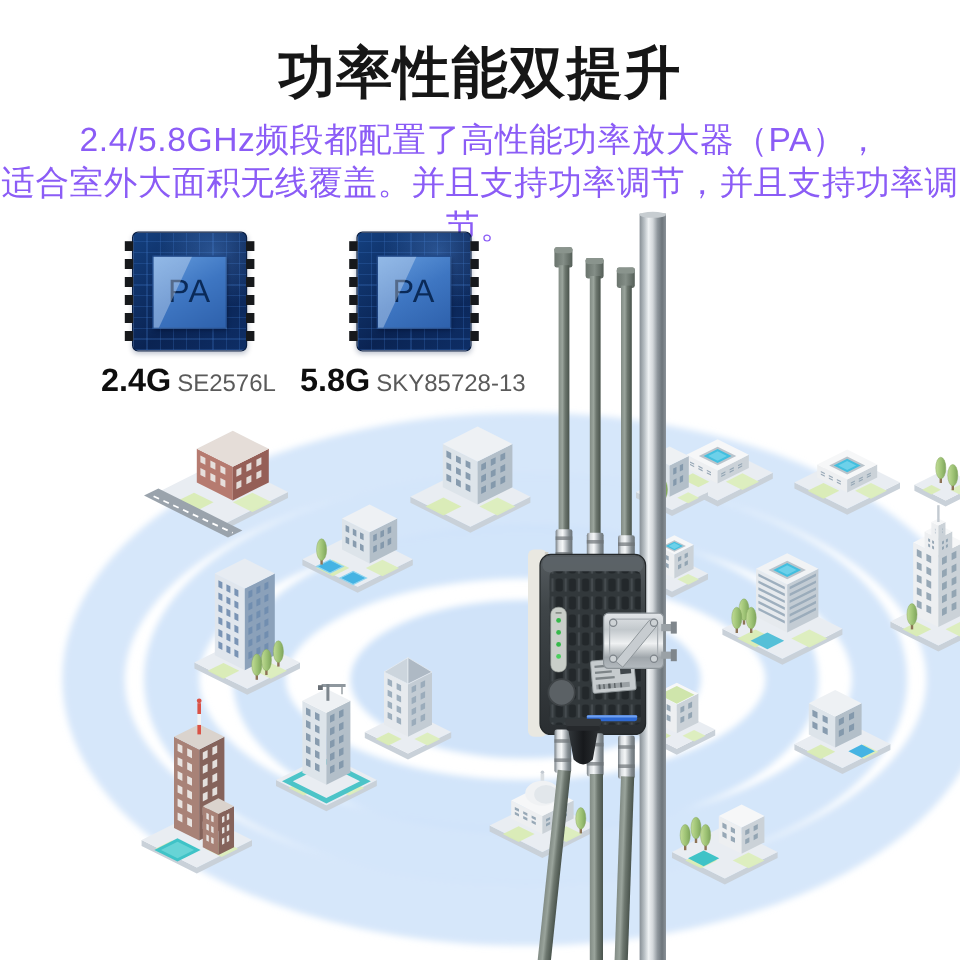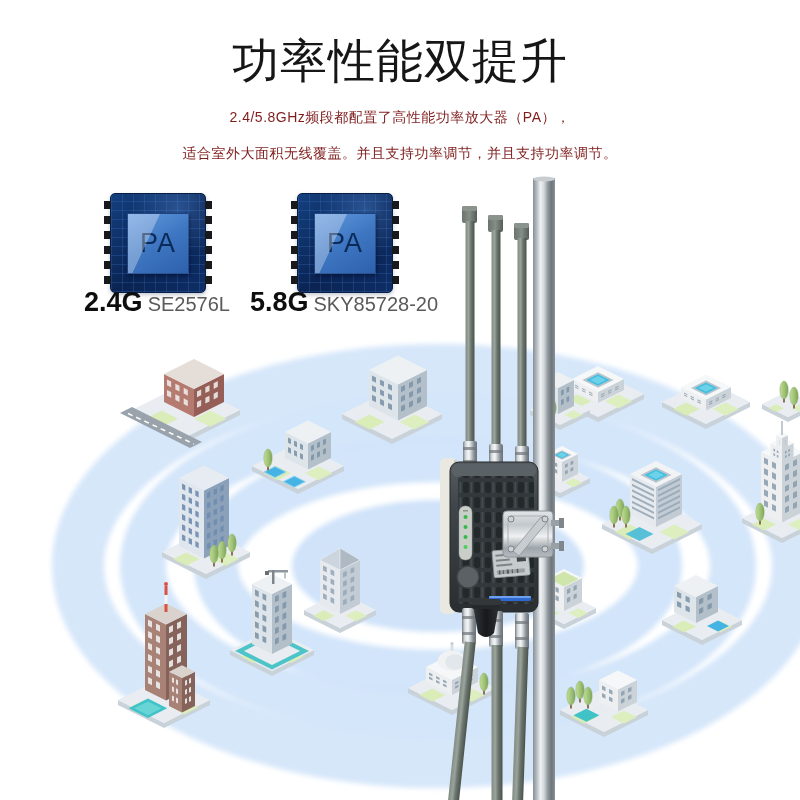--- a/index.html
+++ b/index.html
@@ -1,42 +1,42 @@
 <!DOCTYPE html>
 <html><head>
 <meta charset="utf-8">
 <style>
   html,body{margin:0;padding:0;width:800px;height:800px;overflow:hidden;background:#fff;
     font-family:"Liberation Sans","DejaVu Sans",sans-serif;}
   #stage{position:relative;width:800px;height:800px;background:#fff;overflow:hidden;}
   #scene{position:absolute;left:0;top:0;width:800px;height:800px;z-index:1;}
   .hdr{position:absolute;left:0;width:800px;text-align:center;z-index:3;}
-  .title{top:30px;font-size:47px;font-weight:400;color:#161616;letter-spacing:1px;}
-  .subtitle{top:99px;font-size:14px;line-height:36px;color:#7f1d1d;letter-spacing:0.5px;}
+  .title{top:30px;font-size:47px;font-weight:700;color:#161616;letter-spacing:1px;}
+  .subtitle{top:99px;font-size:28px;line-height:36px;color:#8b5cf6;letter-spacing:0.5px;}
   .chip-wrap{position:absolute;top:193px;width:94px;z-index:3;}
   .chip-wrap.c1{left:110px;}
   .chip-wrap.c2{left:297px;}
   .chip{position:relative;width:94px;height:98px;border-radius:5px;
     background:
       radial-gradient(circle at 72% 16%, rgba(90,150,230,.38), rgba(0,0,0,0) 45%),
       repeating-linear-gradient(0deg, rgba(60,115,195,.28) 0 1px, rgba(0,0,0,0) 1px 9px),
       repeating-linear-gradient(90deg, rgba(60,115,195,.28) 0 1px, rgba(0,0,0,0) 1px 11px),
       linear-gradient(135deg,#14407f 0%,#0a2352 55%,#0e2e66 100%);
     border:1px solid #081d42;box-shadow:0 2px 4px rgba(10,30,70,.25);}
   .pins{position:absolute;top:7px;width:7px;height:85px;
     background:repeating-linear-gradient(180deg,#17191c 0 8px,rgba(0,0,0,0) 8px 15px);}
   .pins.pl{left:-7px;} .pins.pr{right:-7px;}
   .die{position:absolute;left:16px;top:19px;width:60px;height:59px;
     background:linear-gradient(150deg,#639bdd 0%,#3e76c2 50%,#2e61ac 100%);
     border:1px solid rgba(12,40,92,.55);box-shadow:1px 2px 3px rgba(2,12,40,.45);
     display:flex;align-items:center;justify-content:center;}
   .die::after{content:"";position:absolute;inset:0;
     background:linear-gradient(115deg,rgba(255,255,255,.30) 0 36%,rgba(255,255,255,0) 37%);}
   .die span{font-size:27px;color:#0a2a58;letter-spacing:1px;}
-  .chip-label{position:absolute;top:94px;left:50%;transform:translateX(-50%);
+  .chip-label{position:absolute;top:109px;left:50%;transform:translateX(-50%);
     white-space:nowrap;text-align:center;}
   .chip-label b{font-size:27px;font-weight:700;color:#0e0e0e;letter-spacing:0;}
   .chip-label span{font-size:20px;color:#5a5a5a;margin-left:5px;}
 </style>
 </head>
 <body>
 
 <div id="stage">
 
   <svg id="scene" viewBox="0 0 800 800">
@@ -833,17 +833,17 @@
   </div>
   <div class="chip-wrap c2">
     <div class="chip">
       <div class="pins pl"></div>
       <div class="pins pr"></div>
       <div class="die">
         <span>PA</span>
       </div>
     </div>
     <div class="chip-label">
-      <b>5.8G</b><span>SKY85728-20</span>
+      <b>5.8G</b><span>SKY85728-13</span>
     </div>
   </div>
 
 </div>
 
 </body></html>

